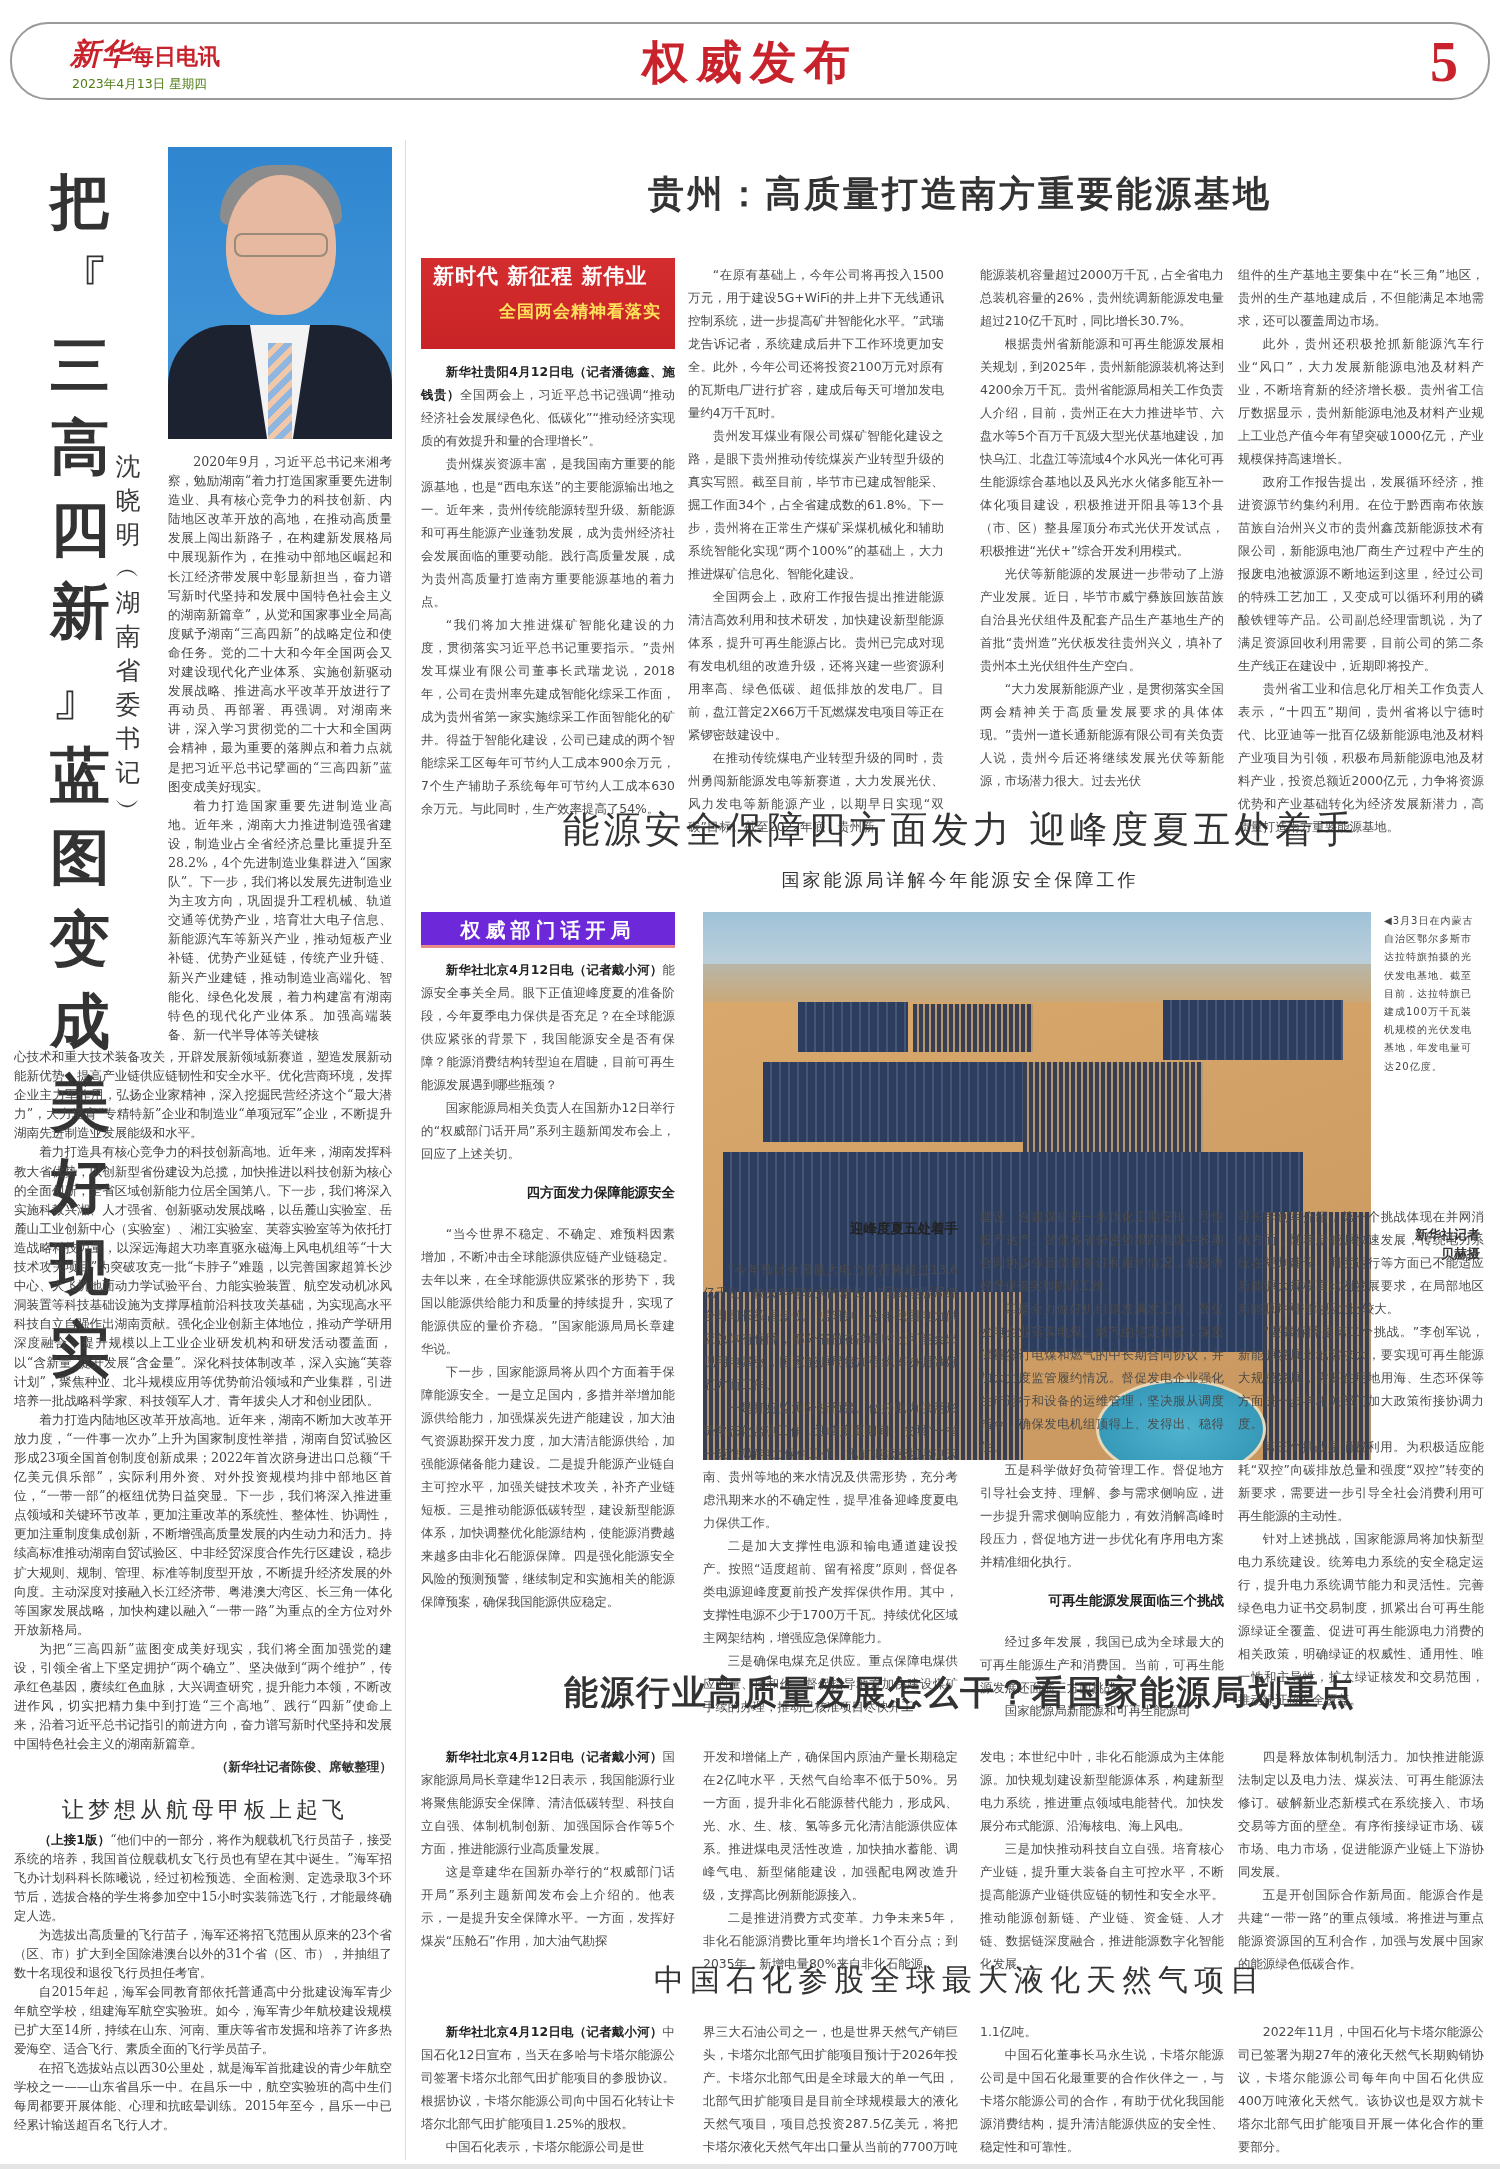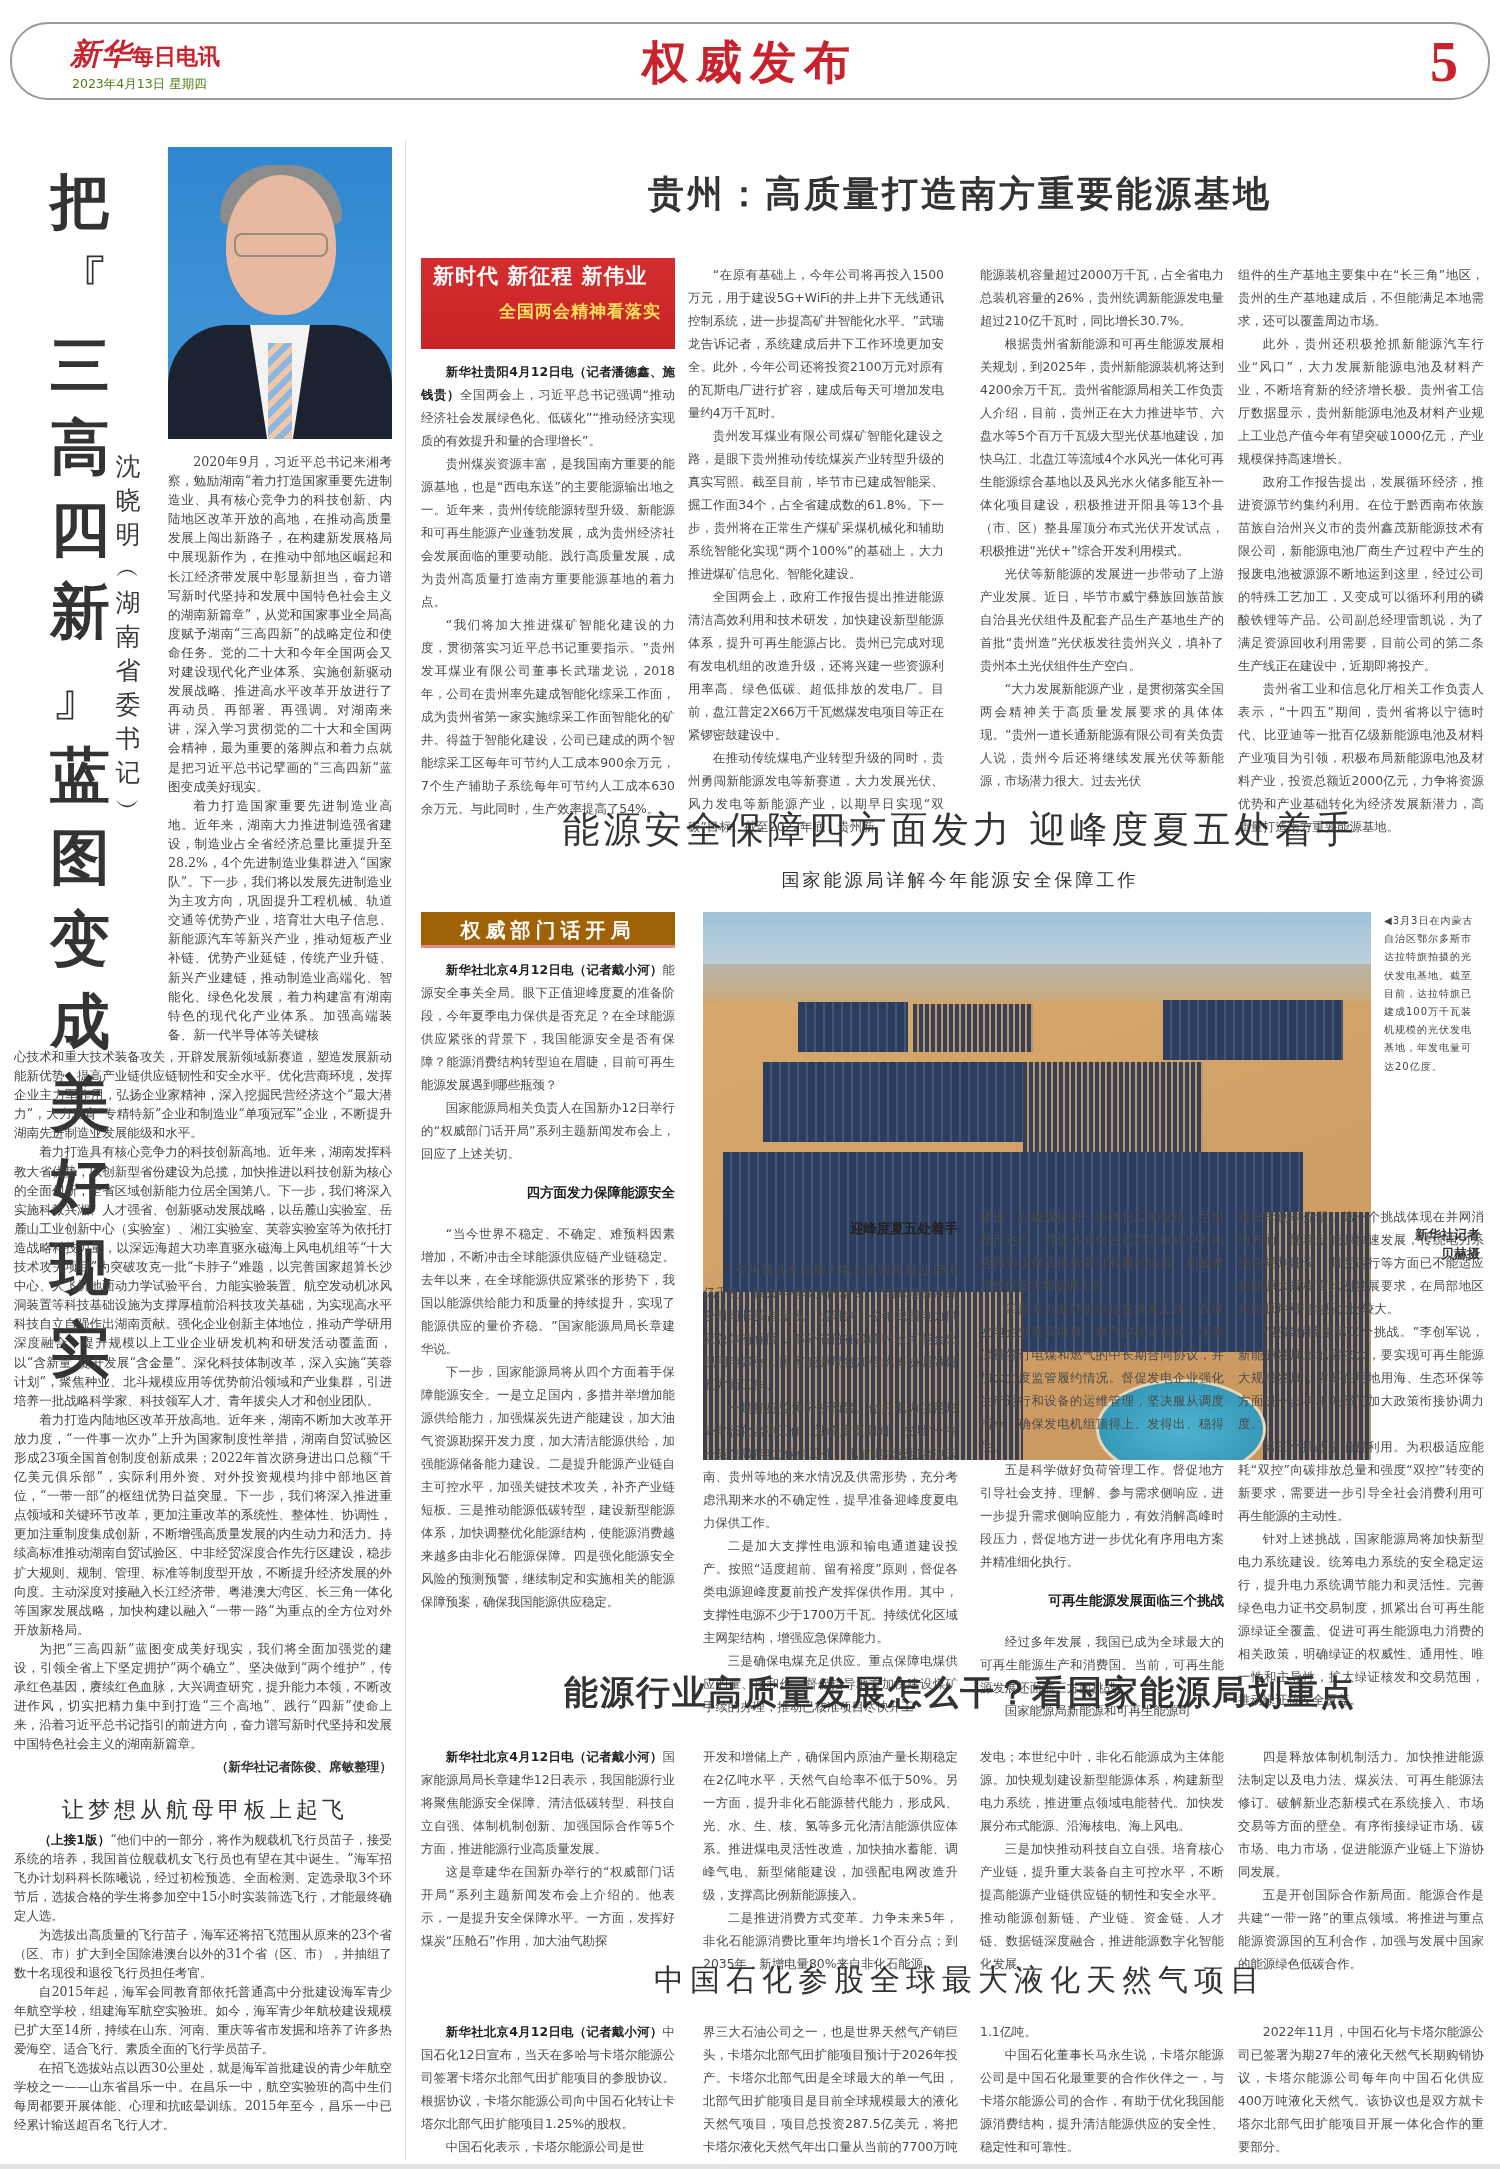--- a/index.html
+++ b/index.html
@@ -35,21 +35,21 @@
 .jump p{text-indent:2em}
 .h1{left:420px;width:1080px;text-align:center;font-weight:bold;color:#333;font-family:"DejaVu Serif",serif}
 .tag1{left:421px;top:258px;width:254px;height:91px;background:linear-gradient(180deg,#d42d2f,#c82326)}
 .tag1 .t1{position:absolute;left:12px;top:4px;font-size:21px;color:#fff;font-weight:bold;letter-spacing:1px;font-family:"DejaVu Sans",sans-serif}
 .tag1 .t2{position:absolute;right:14px;top:42px;font-size:17px;color:#ffe15a;font-weight:bold;font-family:"DejaVu Sans",sans-serif;letter-spacing:1px}
 .col{font-size:12.4px;line-height:23px;color:#4a4a4a;text-align:justify;font-family:"DejaVu Sans",sans-serif}
 .col p{text-indent:2em}
 .col .lead{font-family:"DejaVu Sans",sans-serif}
 .subhead{text-align:right;font-weight:bold;font-size:13.5px;font-family:"DejaVu Sans",sans-serif;color:#222;margin:16px 0 18px}
 .subtitle2{left:420px;top:868px;width:1080px;text-align:center;font-size:18px;color:#333;letter-spacing:3px;font-family:"DejaVu Sans",sans-serif}
-.tag2{left:421px;top:912px;width:254px;height:36px;background:#a16207;border-bottom:3px solid #e98a8a}
+.tag2{left:421px;top:912px;width:254px;height:36px;background:#6d28d9;border-bottom:3px solid #e98a8a}
 .tag2 span{position:absolute;left:0;width:100%;top:5px;text-align:center;color:#fff;font-size:20px;font-weight:bold;letter-spacing:5px;font-family:"DejaVu Sans",sans-serif}
 .photo{left:703px;top:912px;width:668px;height:548px;overflow:hidden;background:#d9a56a}
 .sky{position:absolute;left:0;top:0;width:100%;height:52px;background:linear-gradient(180deg,#9fc2d8,#bcd0db)}
 .hills{position:absolute;left:0;top:52px;width:100%;height:38px;background:linear-gradient(180deg,#b8b6a8,#c9a97a)}
 .desert{position:absolute;left:0;top:90px;width:100%;height:458px;background:linear-gradient(160deg,#d9a86c,#c89760)}
 .panelA{position:absolute;background:repeating-linear-gradient(90deg,#2d3d5e 0 7px,#44557a 7px 9px)}
 .panelB{position:absolute;background:repeating-linear-gradient(90deg,#3a3e52 0 4px,#b39770 4px 6px)}
 .pond{position:absolute;left:393px;top:467px;width:170px;height:100px;border-radius:50%;background:radial-gradient(#4fb3cf,#2e8fb0);border:3px solid #e8d8b8}
 .caption{left:1384px;top:912px;width:96px;font-size:10px;line-height:18.2px;color:#444;font-family:"DejaVu Sans",sans-serif;letter-spacing:1px}
 .credit{left:1384px;top:1225px;width:96px;text-align:right;font-size:13px;line-height:19px;font-weight:bold;color:#333;font-family:"DejaVu Sans",sans-serif}

